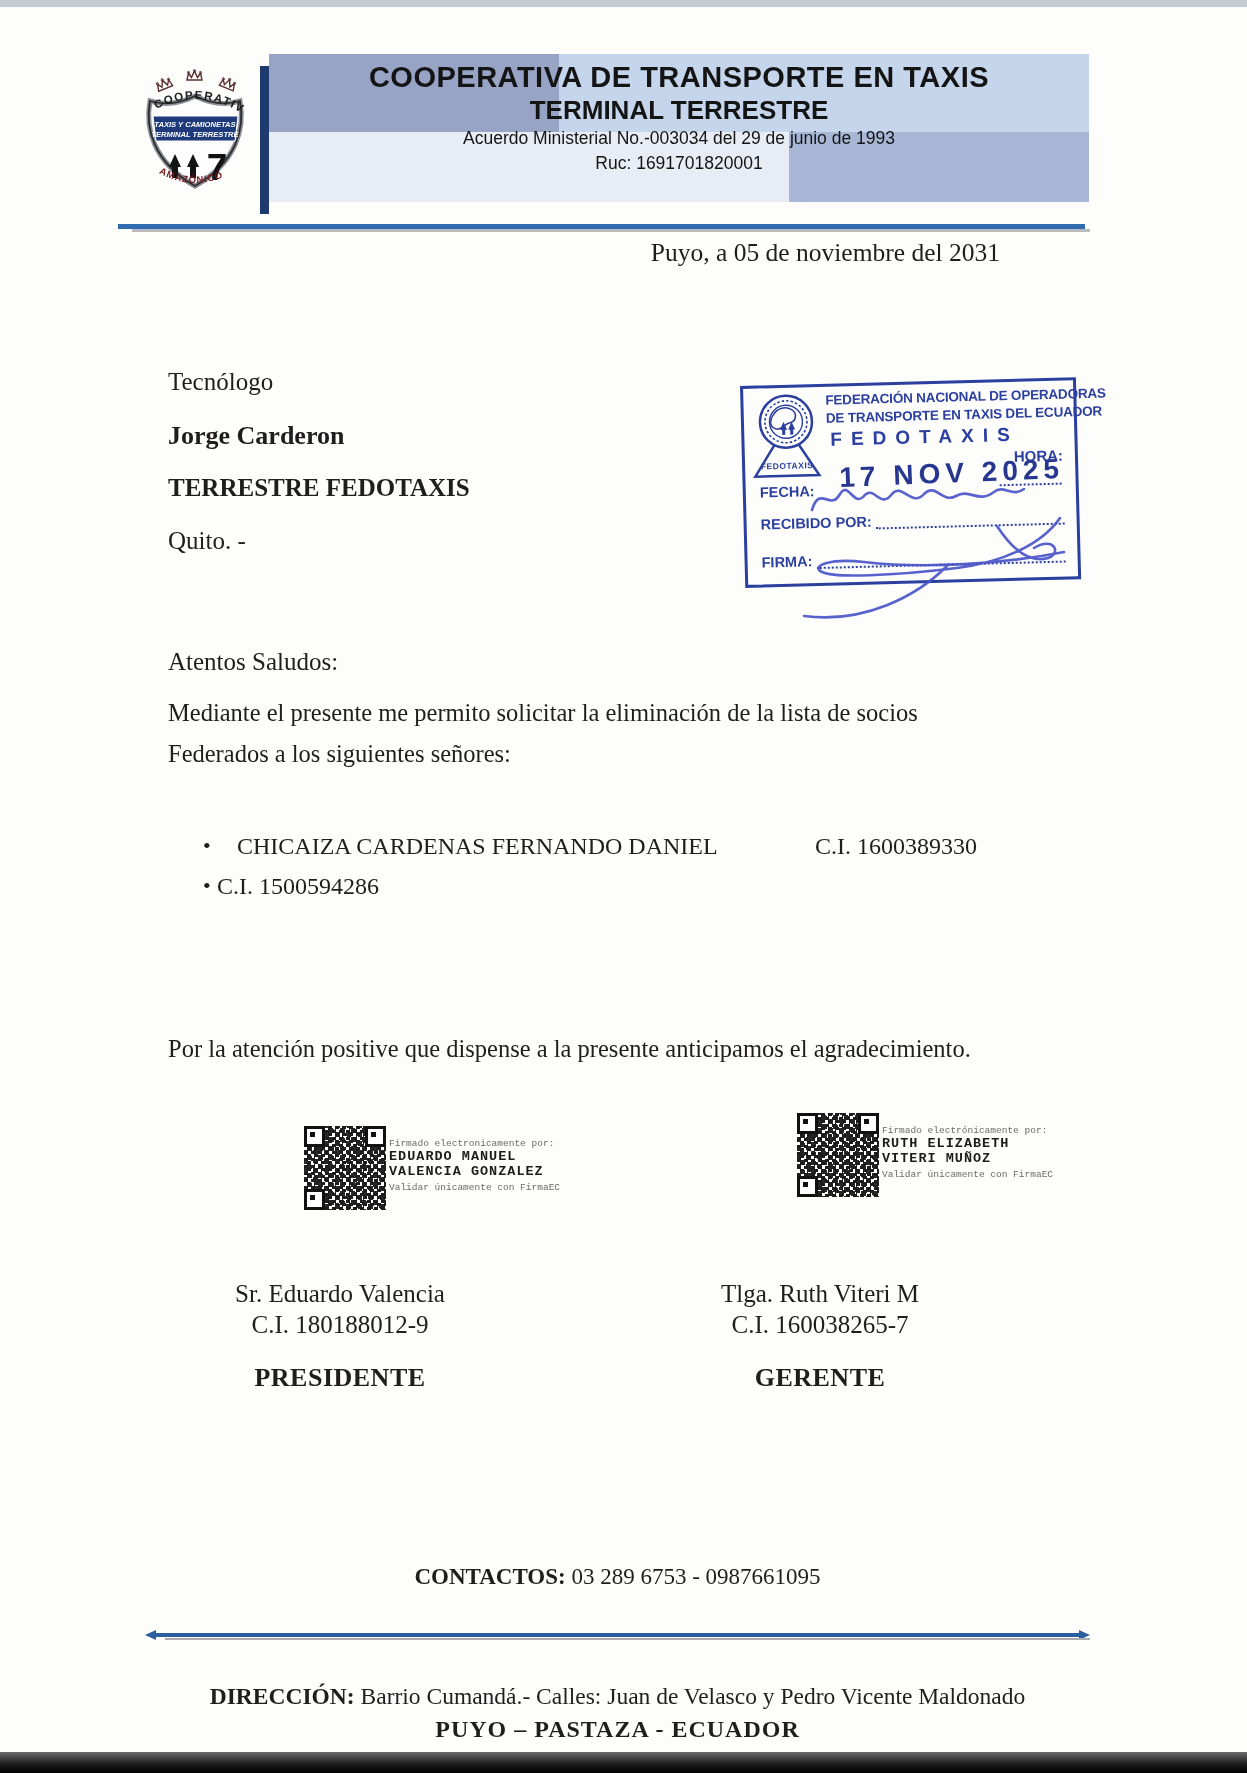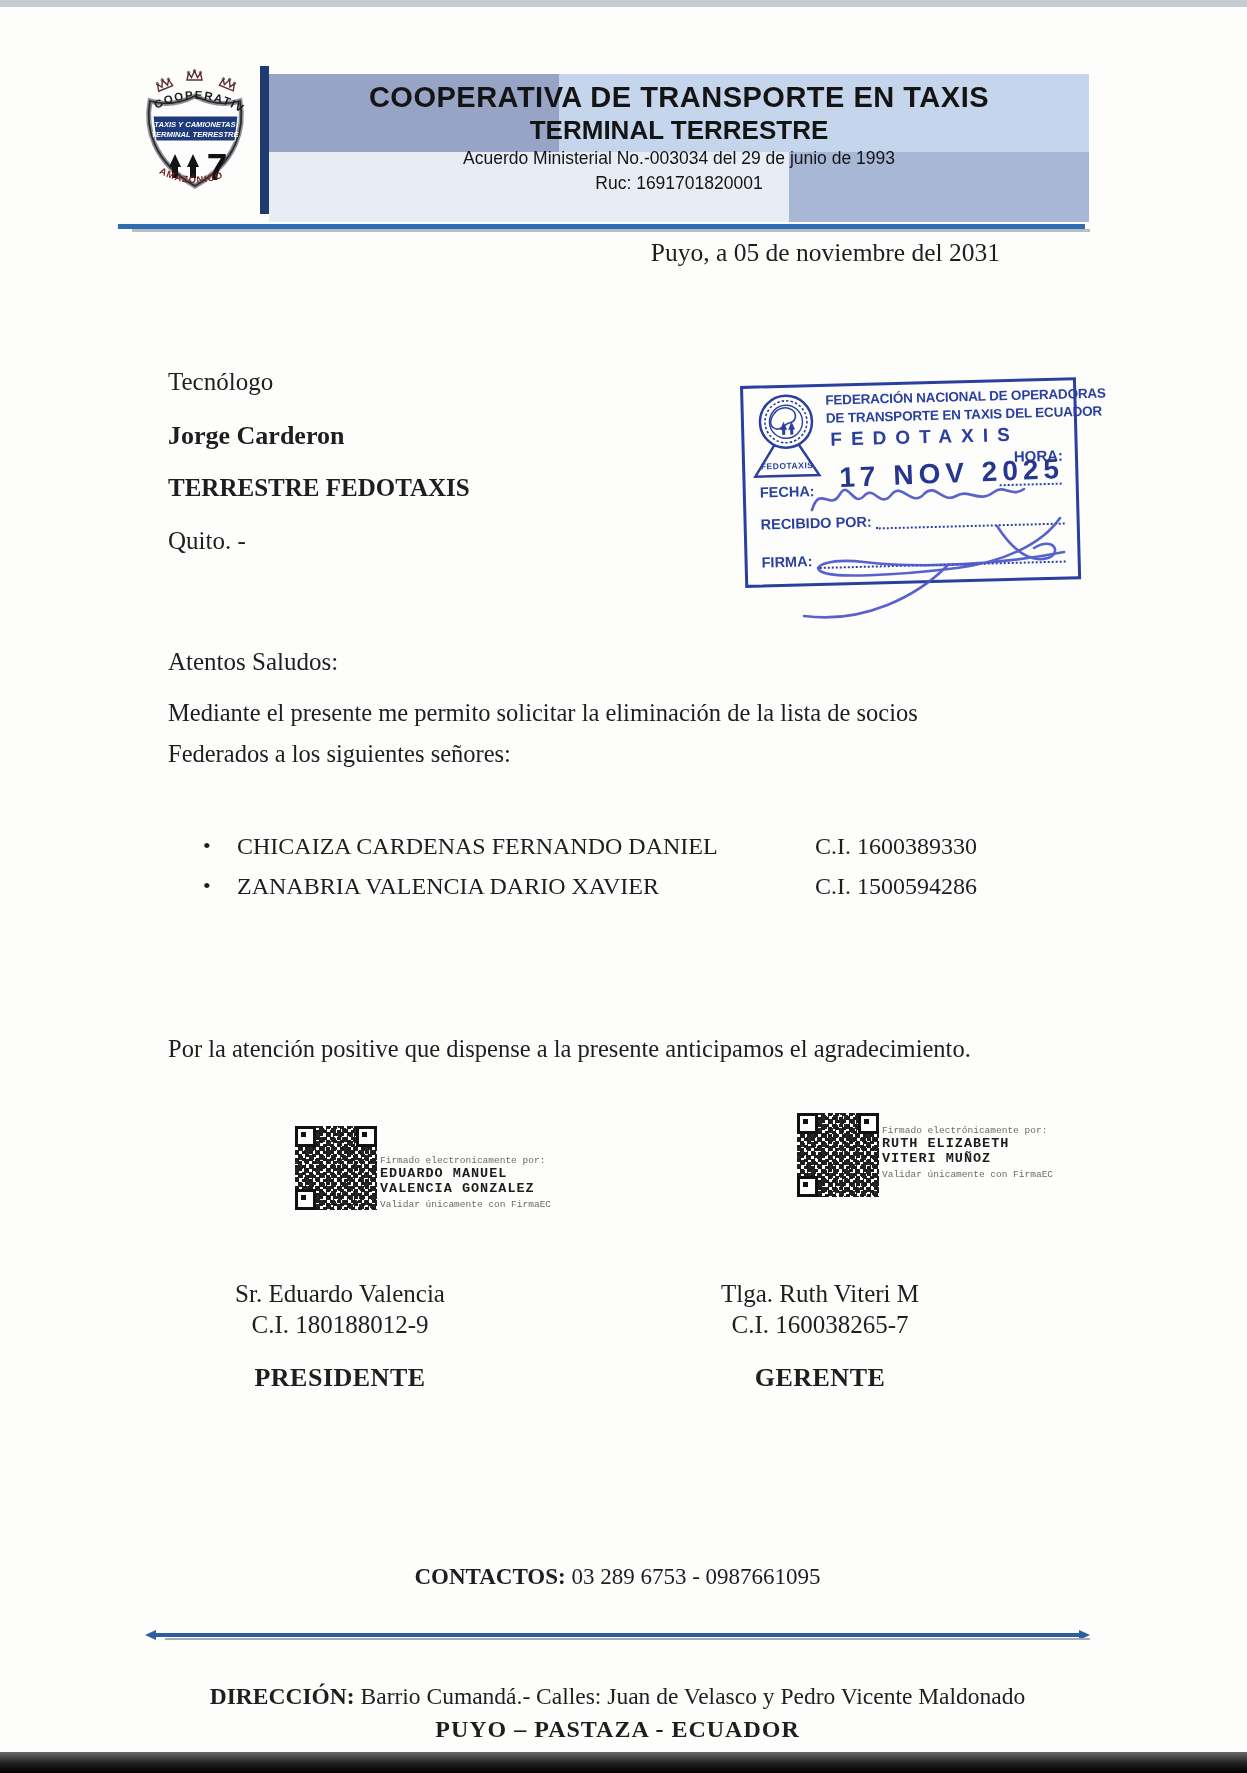--- a/index.html
+++ b/index.html
@@ -5,21 +5,21 @@
   html,body{margin:0;padding:0;background:#e9e9e7;}
   #page{position:relative;width:1247px;height:1773px;margin:0 auto;background:#fdfdfc;overflow:hidden;
         font-family:"Liberation Serif","DejaVu Serif",serif;color:#1f1d1e;}
   
   .edge-top{position:absolute;left:0;top:0;width:100%;height:7px;background:#c6cbd1;}
   .edge-bottom{position:absolute;left:0;top:1752px;width:100%;height:21px;
       background:linear-gradient(#6a6a6a,#1e1e1e 55%,#000);}
   
   .logo-svg{position:absolute;left:133px;top:66px;}
   .vbar{position:absolute;left:260px;top:66px;width:9px;height:148px;background:#1e3a6e;}
-  .band{position:absolute;left:269px;top:74px;width:820px;height:148px;}
+  .band{position:absolute;left:269px;top:54px;width:820px;height:148px;}
   .patch{position:absolute;}
   .p1{left:0;top:0;width:290px;height:78px;background:#97a4c6;}
   .p2{left:290px;top:0;width:530px;height:78px;background:#c5d5ec;}
   .p3{left:0;top:78px;width:520px;height:70px;background:#e8ecf4;}
   .p4{left:520px;top:78px;width:300px;height:70px;background:#a9b7d7;}
   .band-text{position:absolute;left:0;top:6px;width:820px;text-align:center;
       font-family:"Liberation Sans","DejaVu Sans",sans-serif;color:#141414;}
   .h-title1{font-size:29px;font-weight:bold;letter-spacing:.5px;line-height:34px;}
   .h-title2{font-size:26px;font-weight:bold;line-height:32px;}
   .h-sub{font-size:17.5px;line-height:25px;}
@@ -202,27 +202,26 @@
 
   <div class="para1">Mediante el presente me permito solicitar la eliminación de la lista de socios Federados a los siguientes señores:</div>
 
   <div class="member-row" style="top:833px;">
     <span class="bullet">•</span>
     <span class="m-name">CHICAIZA CARDENAS FERNANDO DANIEL</span>
     <span class="m-ci">C.I. 1600389330</span>
   </div>
   <div class="member-row" style="top:873px;">
     <span class="bullet">•</span>
-    <span class="m-name">ZANABRIA VALENCIA DARIO XAVIER</span>
     <span class="m-ci">C.I. 1500594286</span>
   </div>
 
   <div class="para2">Por la atención positive que dispense a la presente anticipamos el agradecimiento.</div>
 
-  <div class="esig" style="left:295px;top:1126px;align-items:flex-end;">
+  <div class="esig" style="left:304px;top:1126px;">
     <div class="qr">
       <div class="qrf qrf-tl"></div>
       <div class="qrf qrf-tr"></div>
       <div class="qrf qrf-bl"></div>
     </div>
     <div class="esig-text">
       <div class="esig-prefix">Firmado electronicamente por:</div>
       <div class="esig-name">EDUARDO MANUEL</div>
       <div class="esig-name">VALENCIA GONZALEZ</div>
       <div class="esig-suffix">Validar únicamente con FirmaEC</div>

